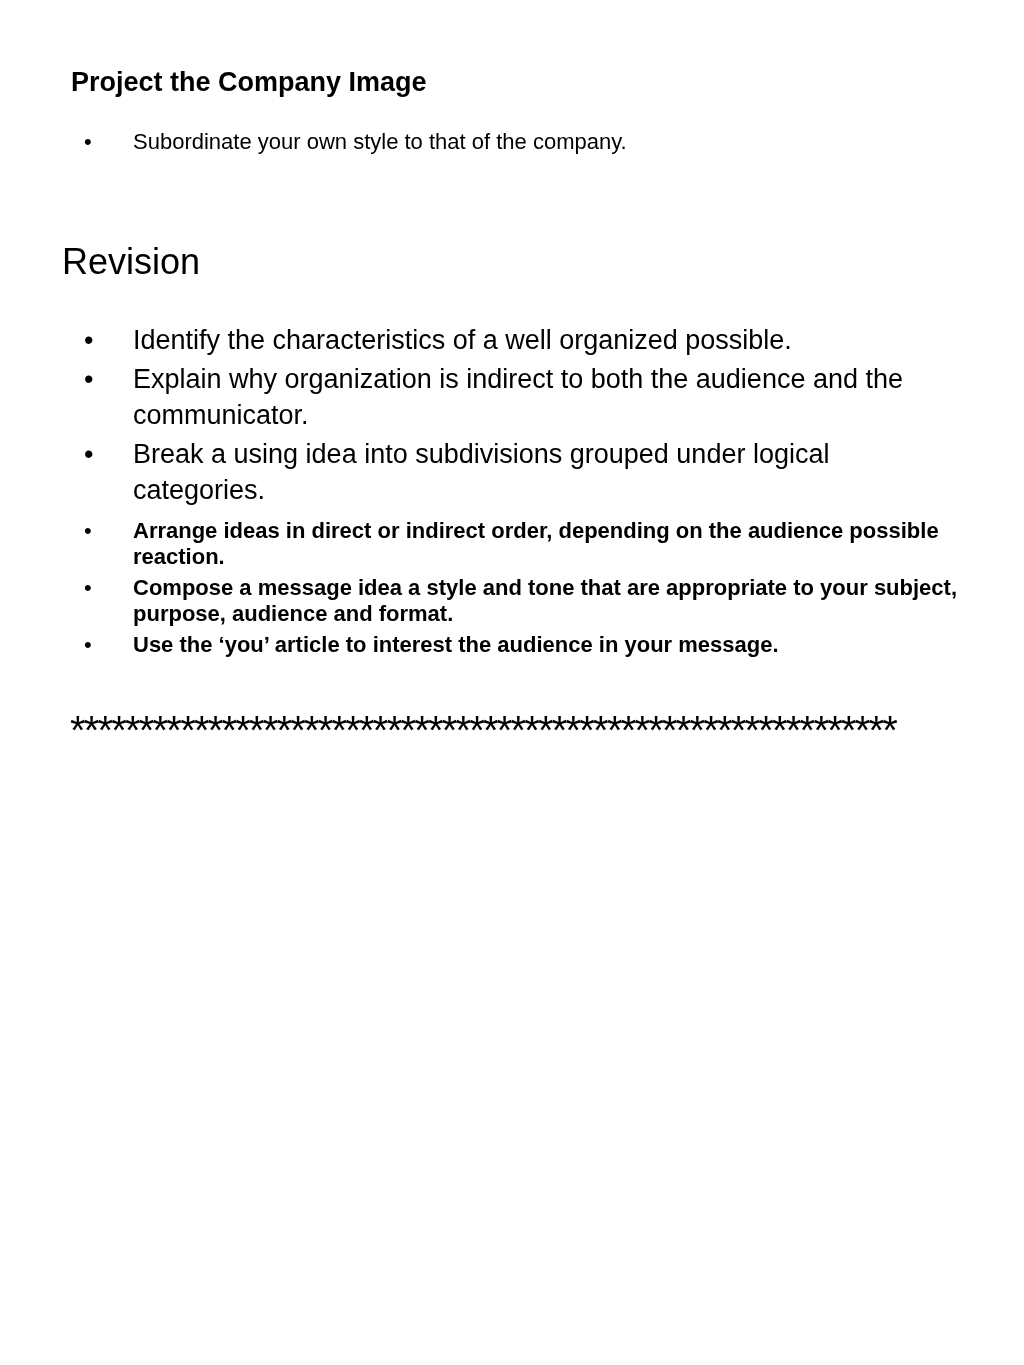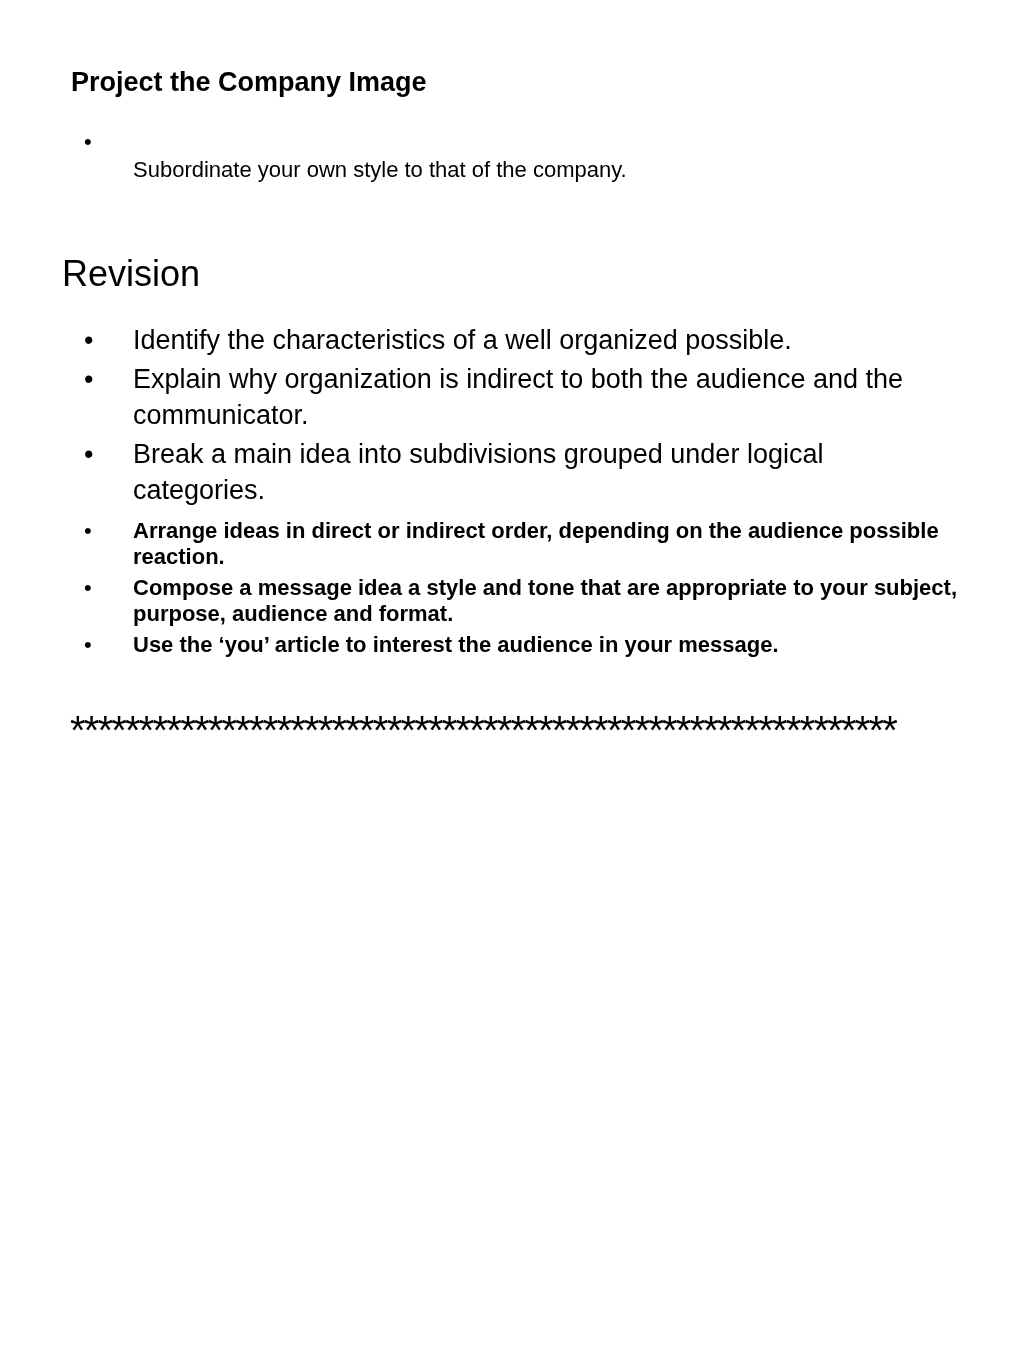--- a/index.html
+++ b/index.html
@@ -22,21 +22,21 @@
     top: 66px;
     font-size: 27px;
     font-weight: bold;
     line-height: 1.2;
     white-space: nowrap;
     text-align: center;
   }
   .section-heading {
     position: absolute;
     left: 62px;
-    top: 252px;
+    top: 240px;
     font-size: 36px;
     font-weight: normal;
     line-height: 1.2;
     white-space: nowrap;
   }
   ul.plain {
     list-style: none;
     margin: 0;
     padding: 0;
   }
@@ -49,21 +49,21 @@
     width: 49px;
   }
   
   .intro-list {
     position: absolute;
     left: 84px;
     top: 128px;
     font-size: 22px;
     line-height: 27px;
   }
-  .intro-list .text { width: 840px; margin-top: 28px; }
+  .intro-list .text { width: 840px; }
   
   .primary-list {
     position: absolute;
     left: 84px;
     top: 322px;
     font-size: 27px;
     line-height: 36px;
   }
   .primary-list li { margin-bottom: 3px; }
   .primary-list .text { width: 770px; }
@@ -108,21 +108,21 @@
     <li class="bullet-row">
       <span class="marker">•</span>
       <span class="text">Identify the characteristics of a well organized possible.</span>
     </li>
     <li class="bullet-row">
       <span class="marker">•</span>
       <span class="text">Explain why organization is indirect to both the audience and the communicator.</span>
     </li>
     <li class="bullet-row">
       <span class="marker">•</span>
-      <span class="text">Break a main idea into subdivisions grouped under logical categories.</span>
+      <span class="text">Break a using idea into subdivisions grouped under logical categories.</span>
     </li>
   </ul>
 
   <ul class="plain secondary-list">
     <li class="bullet-row">
       <span class="marker">•</span>
       <span class="text">Arrange ideas in direct or indirect order, depending on the audience possible reaction.</span>
     </li>
     <li class="bullet-row">
       <span class="marker">•</span>

